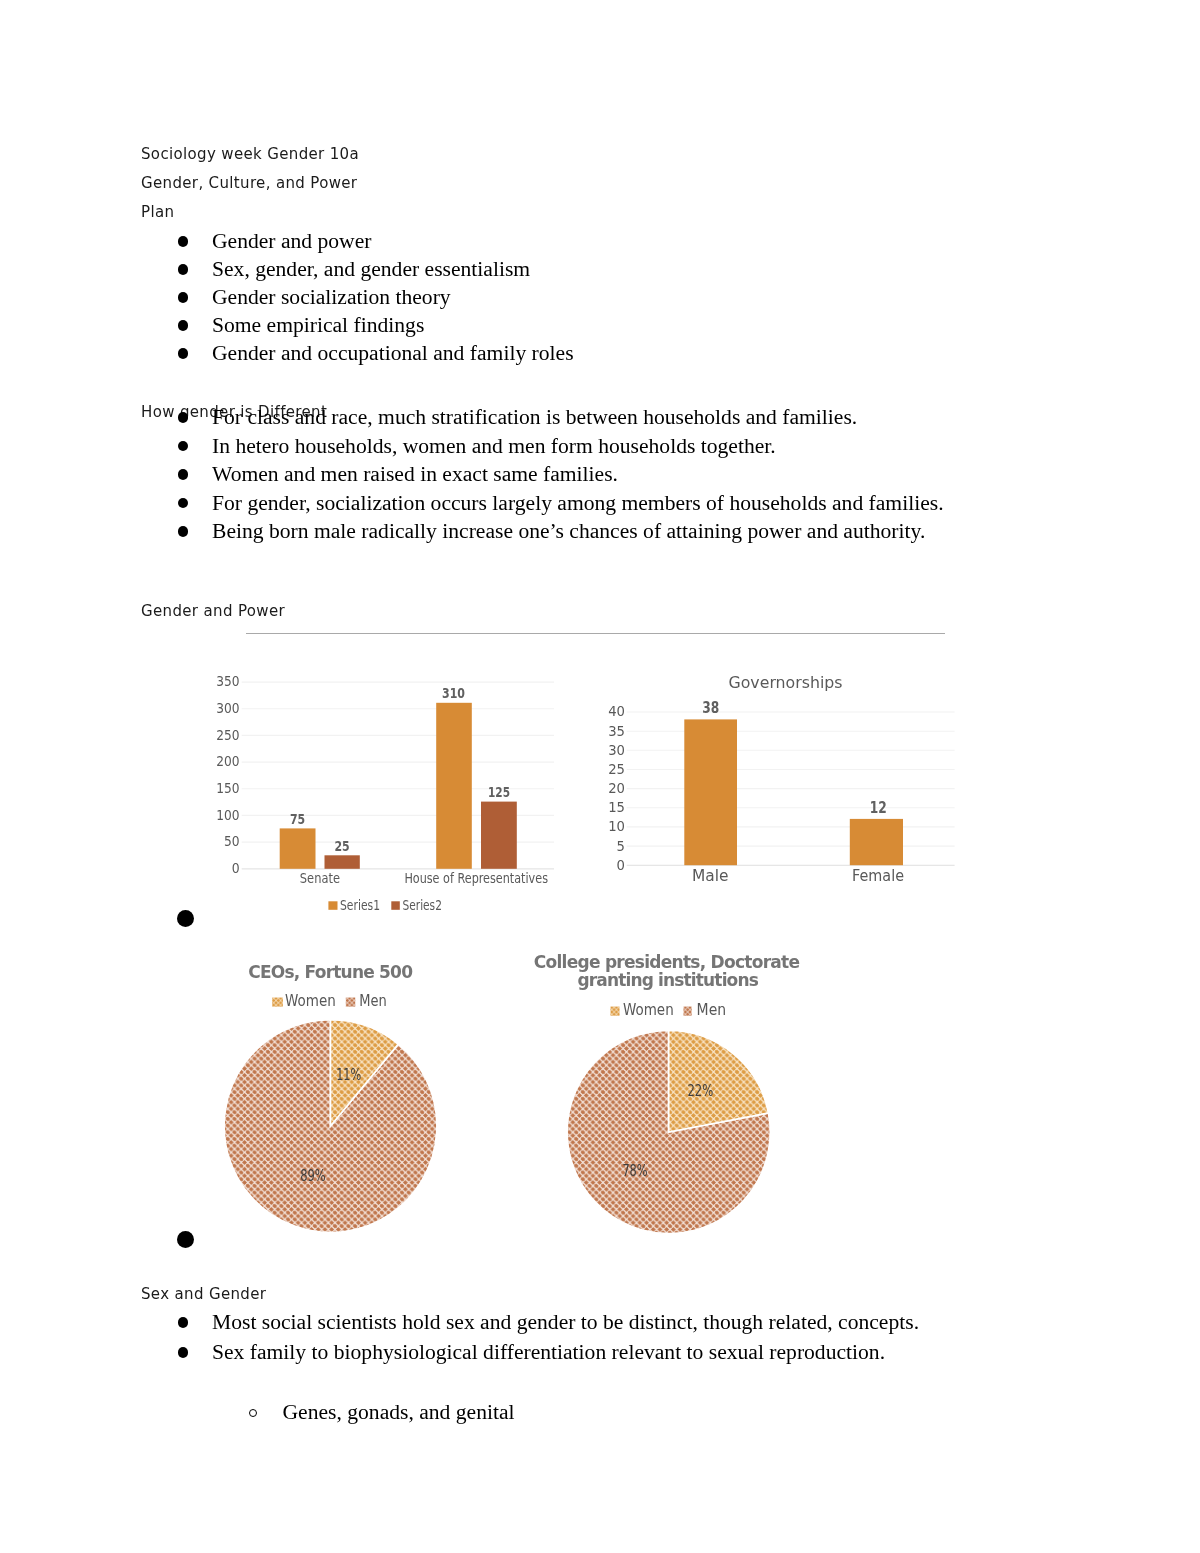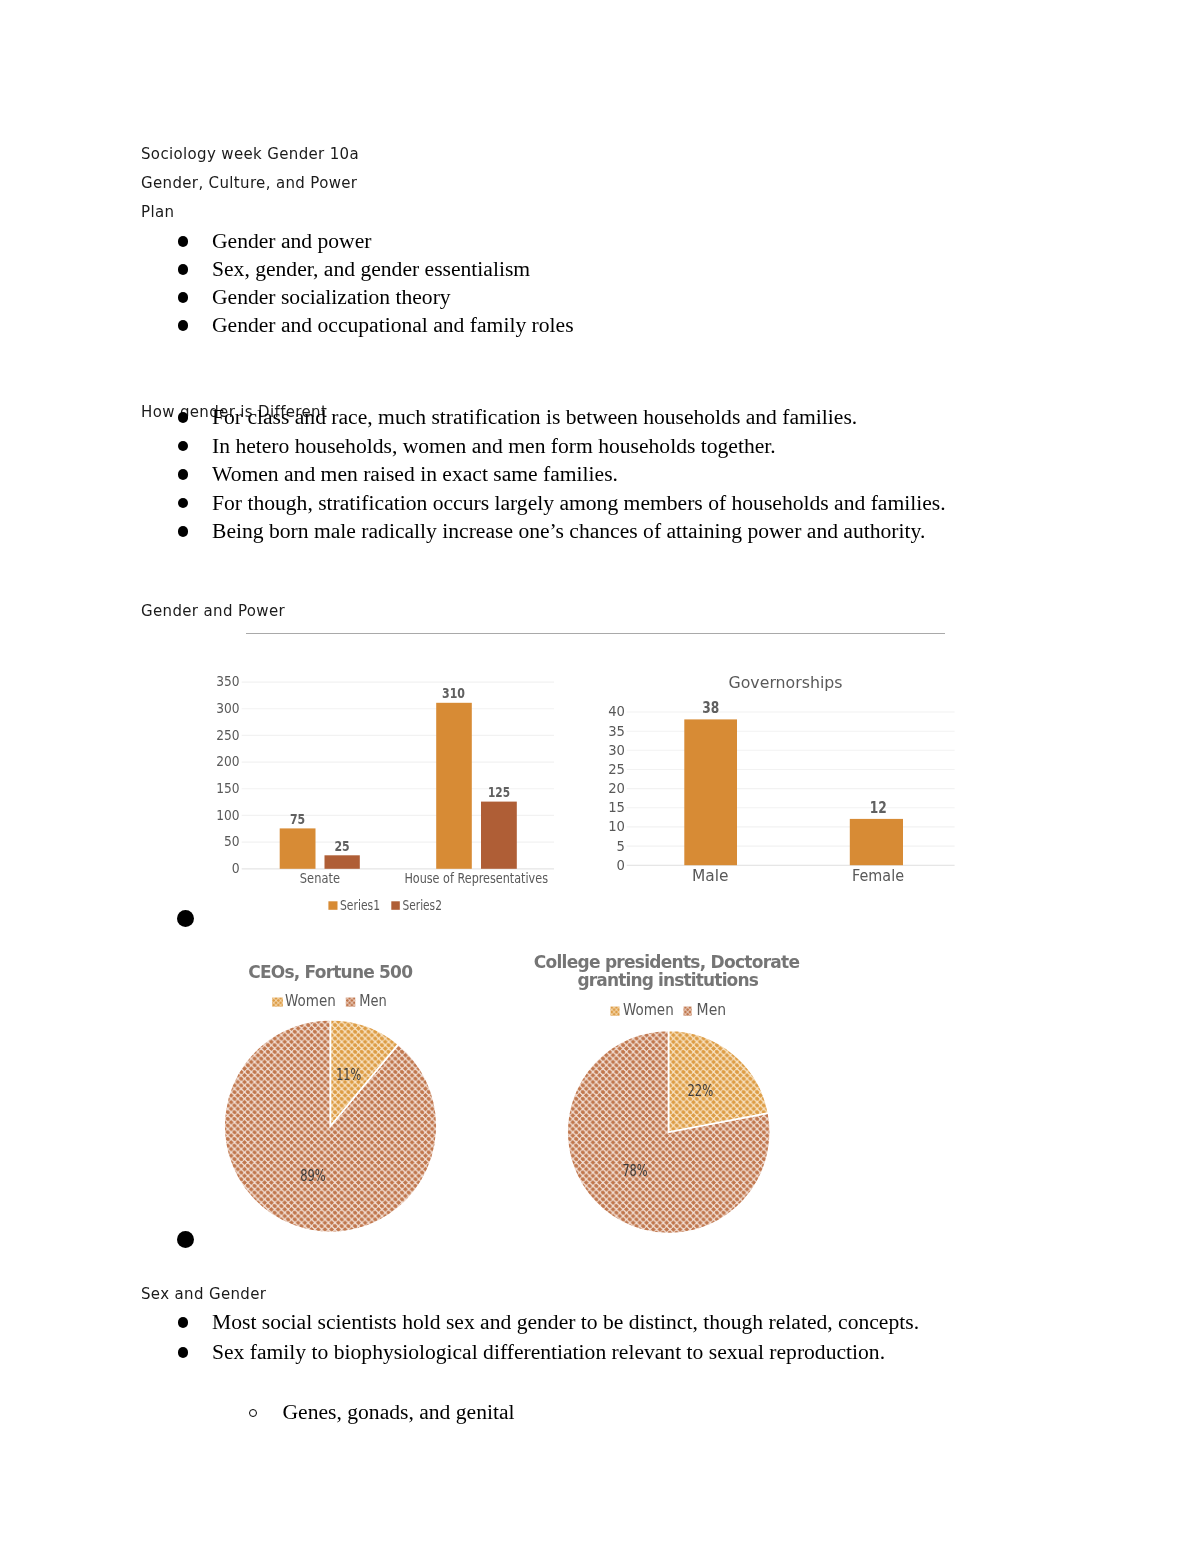--- a/index.html
+++ b/index.html
@@ -24,30 +24,31 @@
 <div class="page">
 
   <div class="hd" style="top:141px">Sociology week Gender 10a</div>
   <div class="hd" style="top:170px">Gender, Culture, and Power</div>
   <div class="hd" style="top:199px">Plan</div>
 
   <ul class="blist" style="top:227px">
     <li>Gender and power</li>
     <li>Sex, gender, and gender essentialism</li>
     <li>Gender socialization theory</li>
+    <li>Some empirical findings</li>
     <li>Gender and occupational and family roles</li>
   </ul>
 
   <div class="hd" style="top:399px">How gender is Different</div>
 
   <ul class="blist" style="top:403px;line-height:28.5px">
     <li>For class and race, much stratification is between households and families.</li>
     <li>In hetero households, women and men form households together.</li>
     <li>Women and men raised in exact same families.</li>
-    <li>For though, stratification occurs largely among members of households and families.</li>
+    <li>For gender, socialization occurs largely among members of households and families.</li>
     <li>Being born male radically increase one’s chances of attaining power and authority.</li>
   </ul>
 
   <div class="hd" style="top:598px">Gender and Power</div>
   <div class="hr-rule"></div>
 
   <div class="hd" style="top:1281px">Sex and Gender</div>
   <ul class="blist" style="top:1308px;line-height:29.8px">
     <li>Most social scientists hold sex and gender to be distinct, though related, concepts.</li>
     <li>Sex family to biophysiological differentiation relevant to sexual reproduction.</li>

